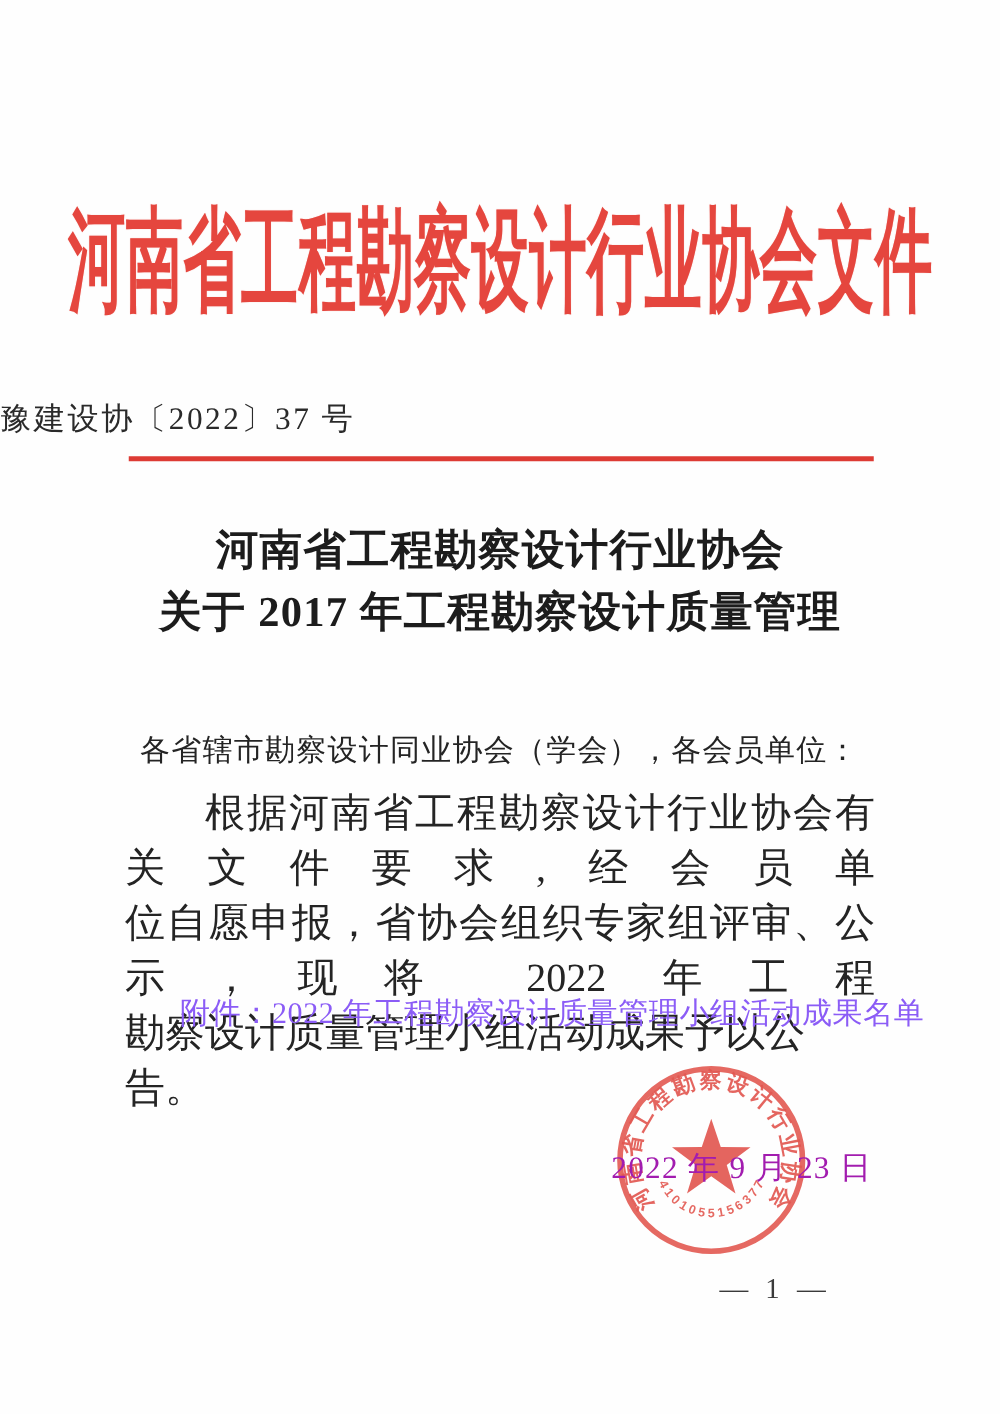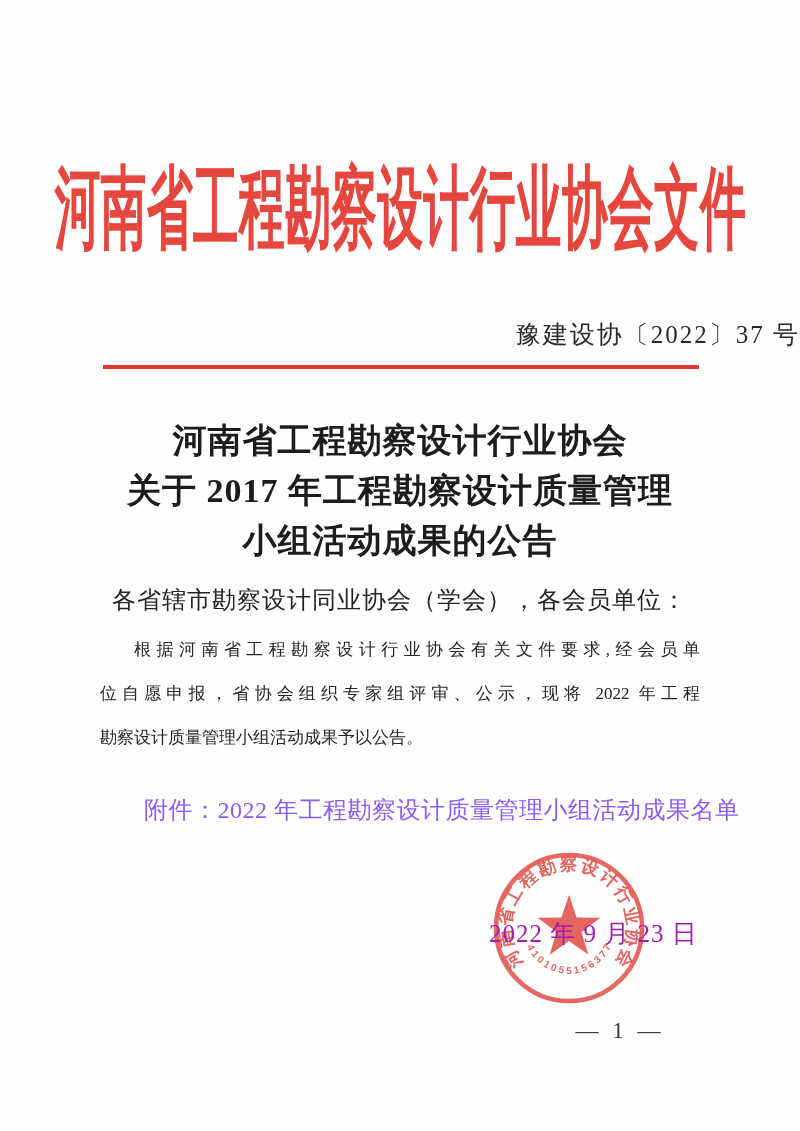--- a/index.html
+++ b/index.html
@@ -35,21 +35,21 @@
     line-height: 1;
     text-shadow: 0 0 1px rgba(229,70,62,0.45);
   }
 
   
   .docnum {
     position: absolute;
     top: 318px;
     left: 0;
     width: 800px;
-    text-align: right;
+    text-align: left;
     font-size: 25px;
     color: #2a2a2a;
     letter-spacing: 2px;
   }
 
   
   .redline {
     position: absolute;
     top: 365px;
     left: 103px;
@@ -83,21 +83,21 @@
     font-size: 24px;
     color: #242424;
     letter-spacing: 1px;
     white-space: nowrap;
   }
   .paragraph {
     position: absolute;
     top: 628px;
     left: 100px;
     width: 600px;
-    font-size: 17px;
+    font-size: 32px;
     color: #242424;
   }
   .pline { line-height: 44px; }
   .pline.fill { text-align: justify; text-align-last: justify; }
   .pline.indent { text-indent: 2em; }
 
   .attachment {
     position: absolute;
     top: 794px;
     left: 100px;
@@ -151,21 +151,20 @@
     <div class="banner">河南省工程勘察设计行业协会文件</div>
   </div>
 
   <div class="docnum">豫建设协〔2022〕37 号</div>
 
   <div class="redline"></div>
 
   <div class="title-block">
     <div class="title-line">河南省工程勘察设计行业协会</div>
     <div class="title-line">关于 2017 年工程勘察设计质量管理</div>
-    <div class="title-line">小组活动成果的公告</div>
   </div>
 
   <div class="salutation">各省辖市勘察设计同业协会（学会），各会员单位：</div>
 
   <div class="paragraph">
     <div class="pline indent fill">根据河南省工程勘察设计行业协会有关文件要求,经会员单</div>
     <div class="pline fill">位自愿申报，省协会组织专家组评审、公示，现将 2022 年工程</div>
     <div class="pline">勘察设计质量管理小组活动成果予以公告。</div>
   </div>
 

